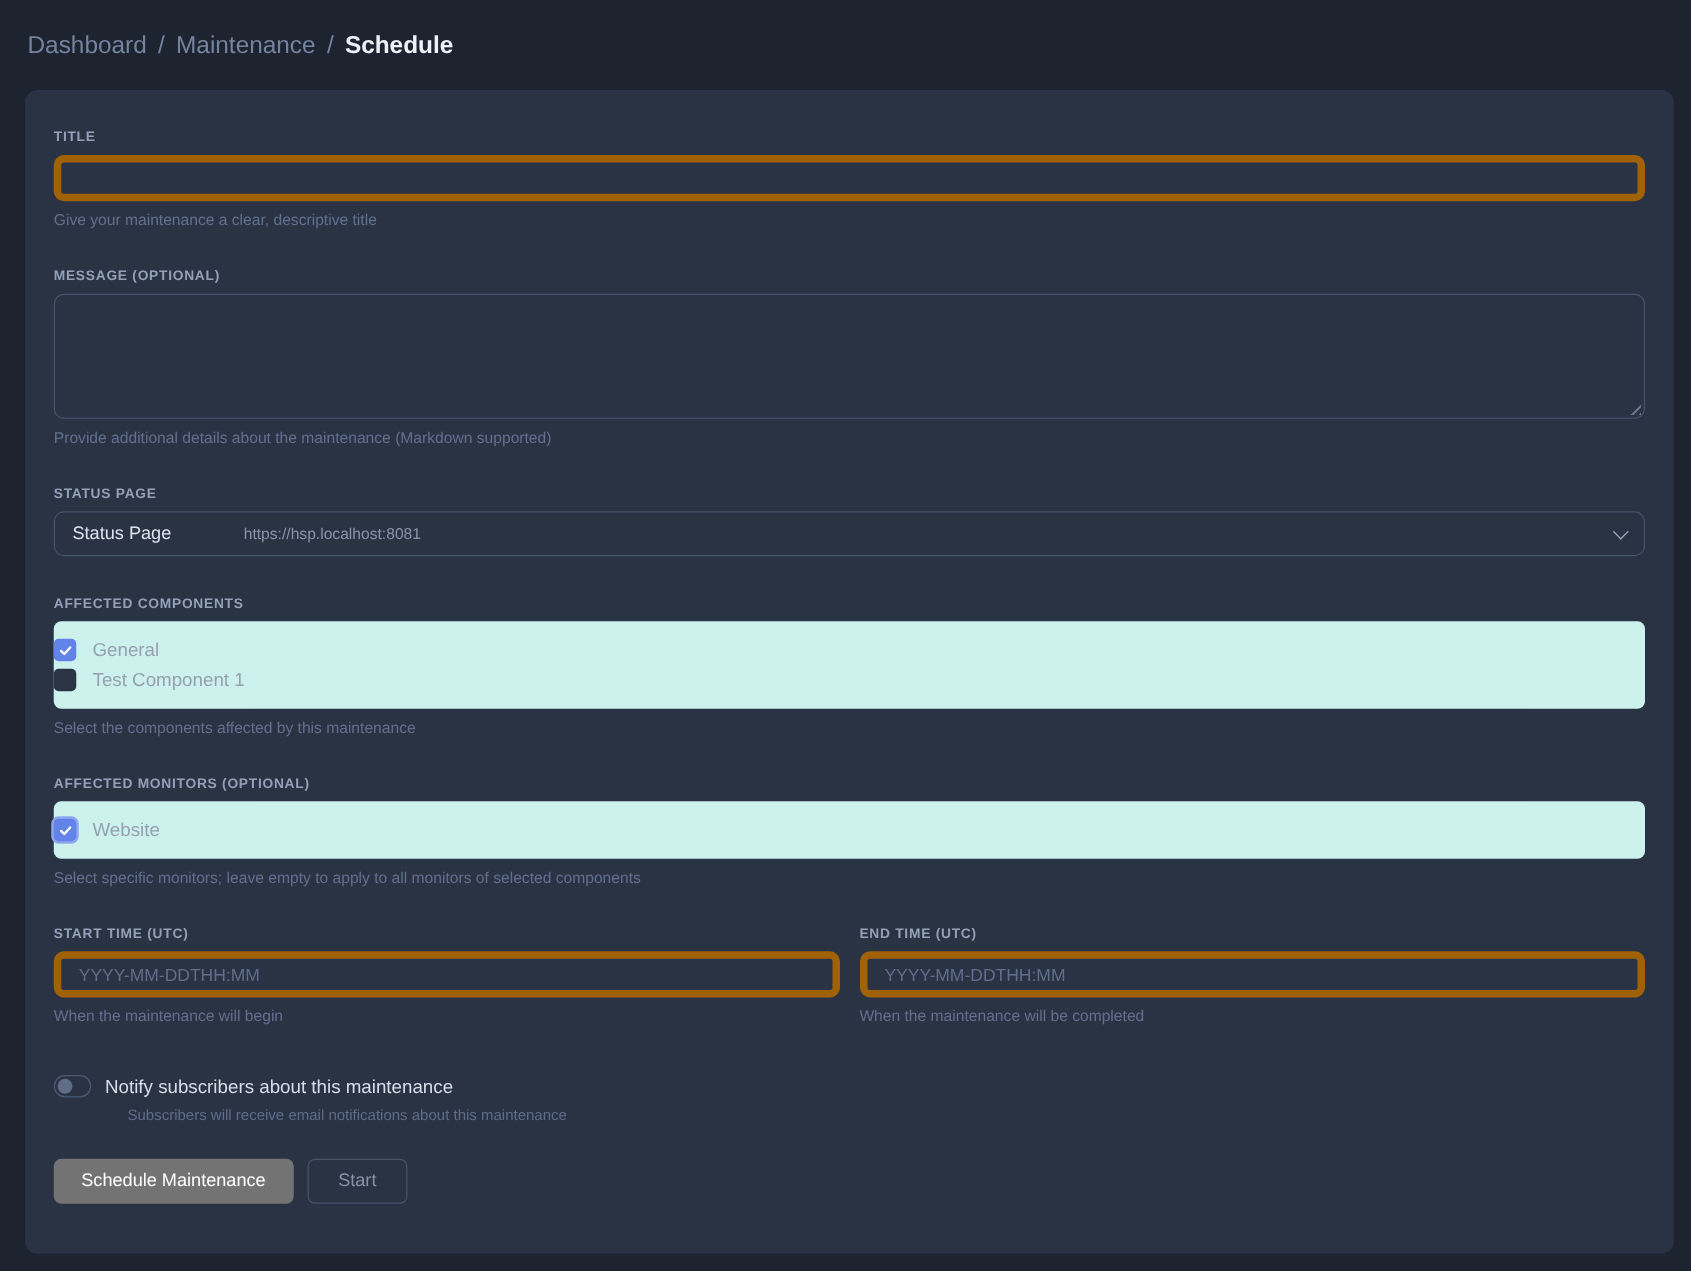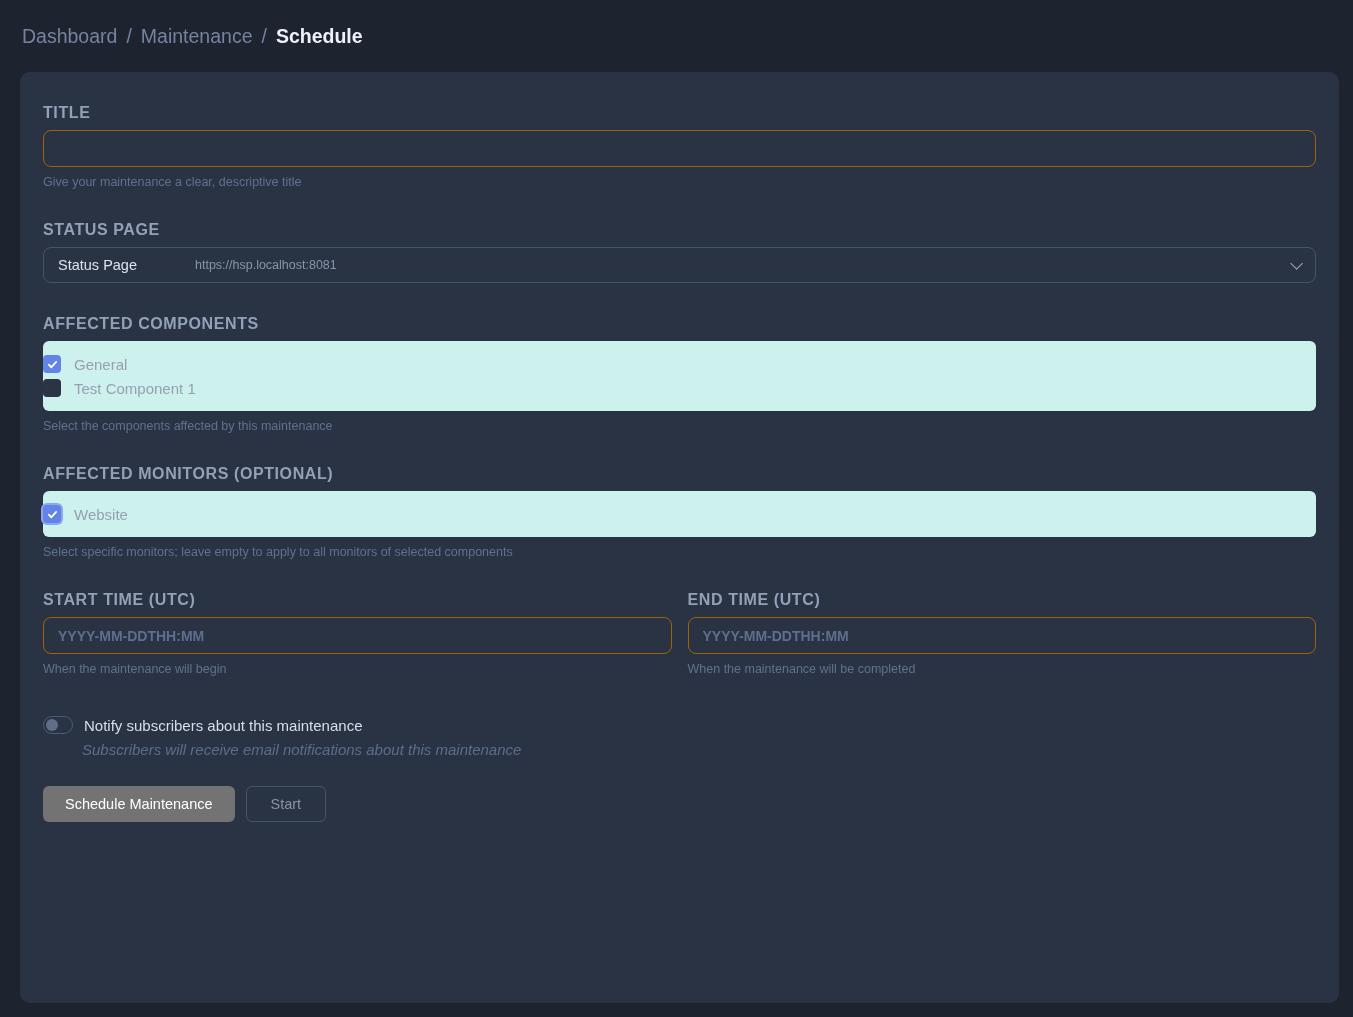--- a/index.html
+++ b/index.html
@@ -20,46 +20,45 @@
   .card {
     margin: 24px 14px 0 20px;
     background: #2a3344;
     border-radius: 10px;
     padding: 32px 23px 22px 23px;
     height: 931px;
   }
 
   .field-label {
     display: block;
-    font-size: 16px;
+    font-size: 11px;
     font-weight: 700;
     letter-spacing: 0.6px;
     color: #93a1b8;
     text-transform: uppercase;
     margin-bottom: 8px;
   }
   .helper {
     font-size: 12.5px;
     color: #61708f;
     margin-top: 8px;
   }
   .section { margin-bottom: 32px; }
 
   input.text-input {
     width: 100%;
     height: 37px;
     background: transparent;
-    border: 1px solid #a16207;
+    border: 6px solid #a16207;
     border-radius: 8px;
     color: #dde3ee;
     font-size: 14px;
     font-family: "Liberation Sans", sans-serif;
     padding: 0 14px;
     outline: none;
-    font-weight: bold;
   }
   input.text-input::placeholder { color: #5f6e8c; }
 
   .ta-wrap { position: relative; }
   textarea.message-area {
     width: 100%;
     height: 100px;
     background: transparent;
     border: 1px solid #44536f;
     border-radius: 8px;
@@ -138,21 +137,21 @@
     cursor: pointer;
     flex: 0 0 30px;
   }
   .toggle-knob {
     position: absolute; left: 2px; top: 2px;
     width: 12px; height: 12px;
     border-radius: 50%;
     background: #5f6d87;
   }
   .notify-label { margin-left: 11px; font-size: 15px; color: #d8dee9; }
-  .notify-helper { margin-left: 39px; margin-top: 7px; font-size: 15px; color: #5d6c8a; font-style: italic; }
+  .notify-helper { margin-left: 59px; margin-top: 7px; font-size: 12px; color: #5d6c8a; }
   .notify-block { margin-bottom: 28px; }
 
   
   .actions { display: flex; align-items: center; gap: 11px; }
   .btn {
     height: 36px;
     border-radius: 6px;
     font-size: 14.5px;
     font-family: "Liberation Sans", sans-serif;
     cursor: pointer;
@@ -183,20 +182,28 @@
 </header>
 
 <main class="card">
 
   <div class="section">
     <label class="field-label">Title</label>
     <input class="text-input" type="text" value="" style="">
     <p class="helper">Give your maintenance a clear, descriptive title</p>
   </div>
 
+  <div class="section">
+    <label class="field-label">Message (optional)</label>
+    <div class="ta-wrap">
+      <textarea class="message-area" style=""></textarea>
+      <span class="resize-grip"></span>
+    </div>
+    <p class="helper">Provide additional details about the maintenance (Markdown supported)</p>
+  </div>
 
   <div class="section">
     <label class="field-label">Status Page</label>
     <div class="select">
       <span class="select-name">Status Page</span>
       <span class="select-url">https://hsp.localhost:8081</span>
       <span class="chevron"></span>
     </div>
   </div>
 

